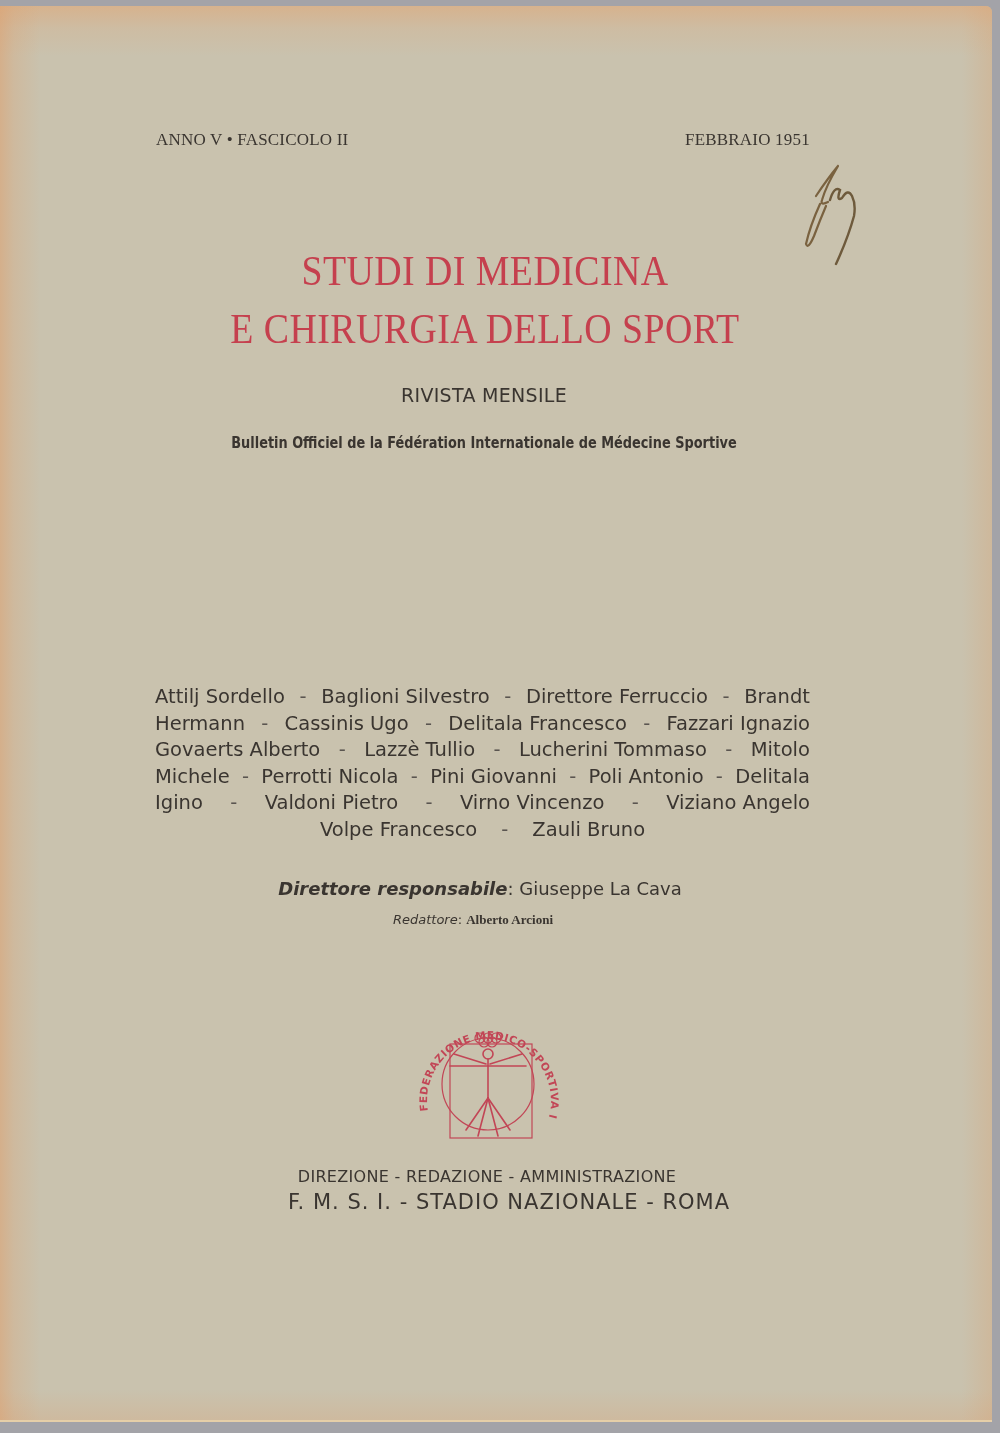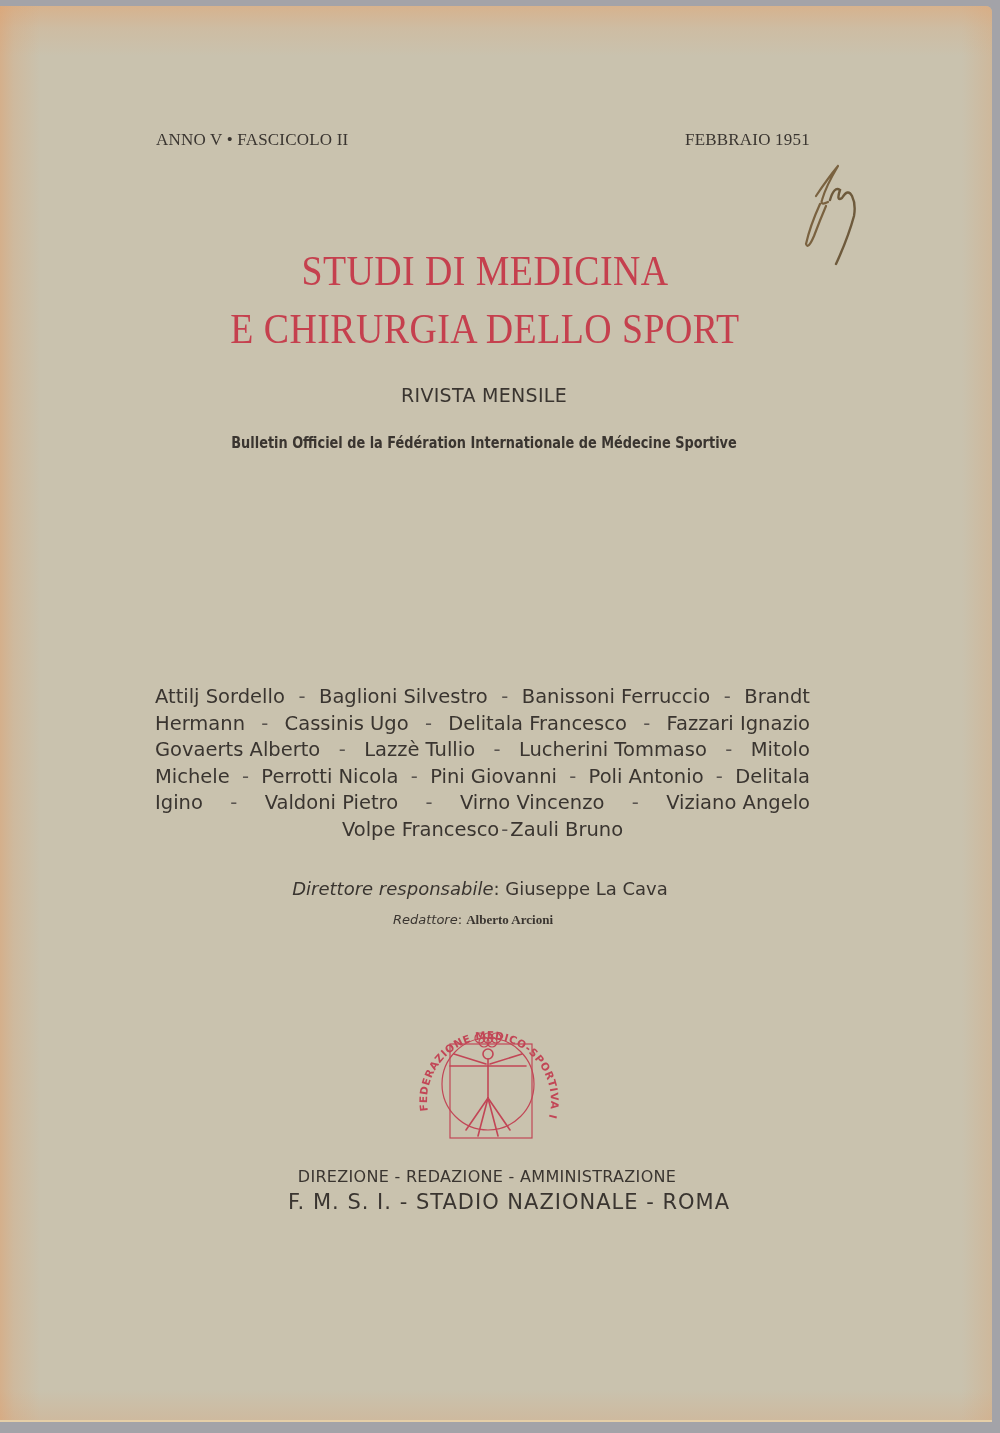--- a/index.html
+++ b/index.html
@@ -59,28 +59,28 @@
 
   .committee-names {
     position: absolute;
     left: 155px; top: 678px; width: 655px;
     font-size: 19.5px; line-height: 26.5px;
   }
   .name-line {
     display: flex; justify-content: space-between;
     white-space: nowrap;
   }
-  .name-line.last { justify-content: center; gap: 2px; }
+  .name-line.last { justify-content: center; gap: 24px; }
   .sep { color: #5a5550; }
 
   .director {
     left: 0; width: 960px; text-align: center;
     top: 872px; font-size: 18px;
   }
-  .director .role { font-style: italic; }
+  .director .role { font-style: italic; font-weight: bold; }
   .editor {
     left: 0; width: 946px; text-align: center;
     top: 906px; font-size: 13px;
   }
   .editor .role { font-style: italic; }
   .editor .name { font-family: "Liberation Serif", serif; font-weight: bold; }
 
   .emblem { left: 408px; top: 996px; width: 160px; height: 146px; }
 
   .footer-1 {
@@ -111,21 +111,21 @@
   <div class="abs sans ink subtitle">RIVISTA MENSILE</div>
   <div class="abs sans ink bulletin">Bulletin Officiel de la Fédération Internationale de Médecine Sportive</div>
 
 
   <div class="committee-names sans ink" id="committee-list">
       <div class="name-line">
         <span>Attilj Sordello</span>
         <span class="sep">-</span>
         <span>Baglioni Silvestro</span>
         <span class="sep">-</span>
-        <span>Banissoni Ferruccio</span>
+        <span>Direttore Ferruccio</span>
         <span class="sep">-</span>
         <span>Brandt</span>
       </div>
       <div class="name-line">
         <span>Hermann</span>
         <span class="sep">-</span>
         <span>Cassinis Ugo</span>
         <span class="sep">-</span>
         <span>Delitala Francesco</span>
         <span class="sep">-</span>

